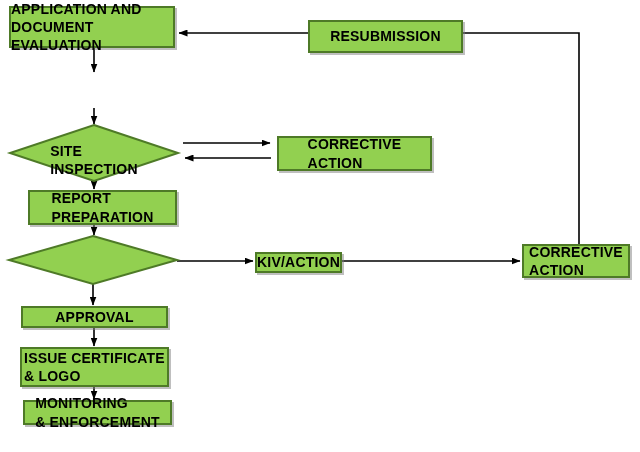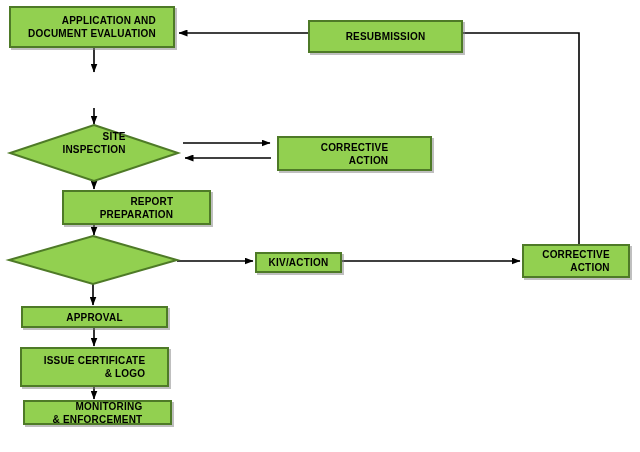--- a/index.html
+++ b/index.html
@@ -16,23 +16,23 @@
     left: 0; top: 0;
     width: 640px; height: 452px;
     z-index: 1;
   }
   .node {
     position: absolute;
     box-sizing: border-box;
     display: flex;
     align-items: center;
     justify-content: center;
-    text-align: right;
+    text-align: left;
     font-weight: bold;
-    font-size: 10px;
+    font-size: 14px;
     line-height: 1.3;
     letter-spacing: 0.2px;
     color: #000;
     white-space: pre-line;
     z-index: 2;
   }
   .box {
     background: var(--box-fill, #92d050);
     border: 2px solid var(--box-border, #4e7a27);
     box-shadow: 2px 2px 0 rgba(128,128,128,0.5);
@@ -88,31 +88,31 @@
   <div class="node box" style="left:9px;   top:6px;   width:166px; height:42px;">
     <span>APPLICATION AND
 DOCUMENT EVALUATION</span>
   </div>
 
   <div class="node box" style="left:308px; top:20px;  width:155px; height:33px;">
     <span>RESUBMISSION</span>
   </div>
 
 
-  <div class="node diamond-label" style="left:30px; top:121px; width:128px; height:44px;">
+  <div class="node diamond-label" style="left:30px; top:138px; width:128px; height:44px;">
     <span>SITE
 INSPECTION</span>
   </div>
 
   <div class="node box" style="left:277px; top:136px; width:155px; height:35px;">
     <span>CORRECTIVE
 ACTION</span>
   </div>
 
-  <div class="node box" style="left:28px;  top:190px; width:149px; height:35px;margin-left:34px;">
+  <div class="node box" style="left:28px;  top:190px; width:149px; height:35px;">
     <span>REPORT
 PREPARATION</span>
   </div>
 
 
   <div class="node box" style="left:255px; top:252px; width:87px;  height:21px;">
     <span>KIV/ACTION</span>
   </div>
 
   <div class="node box" style="left:522px; top:244px; width:108px; height:34px;">

